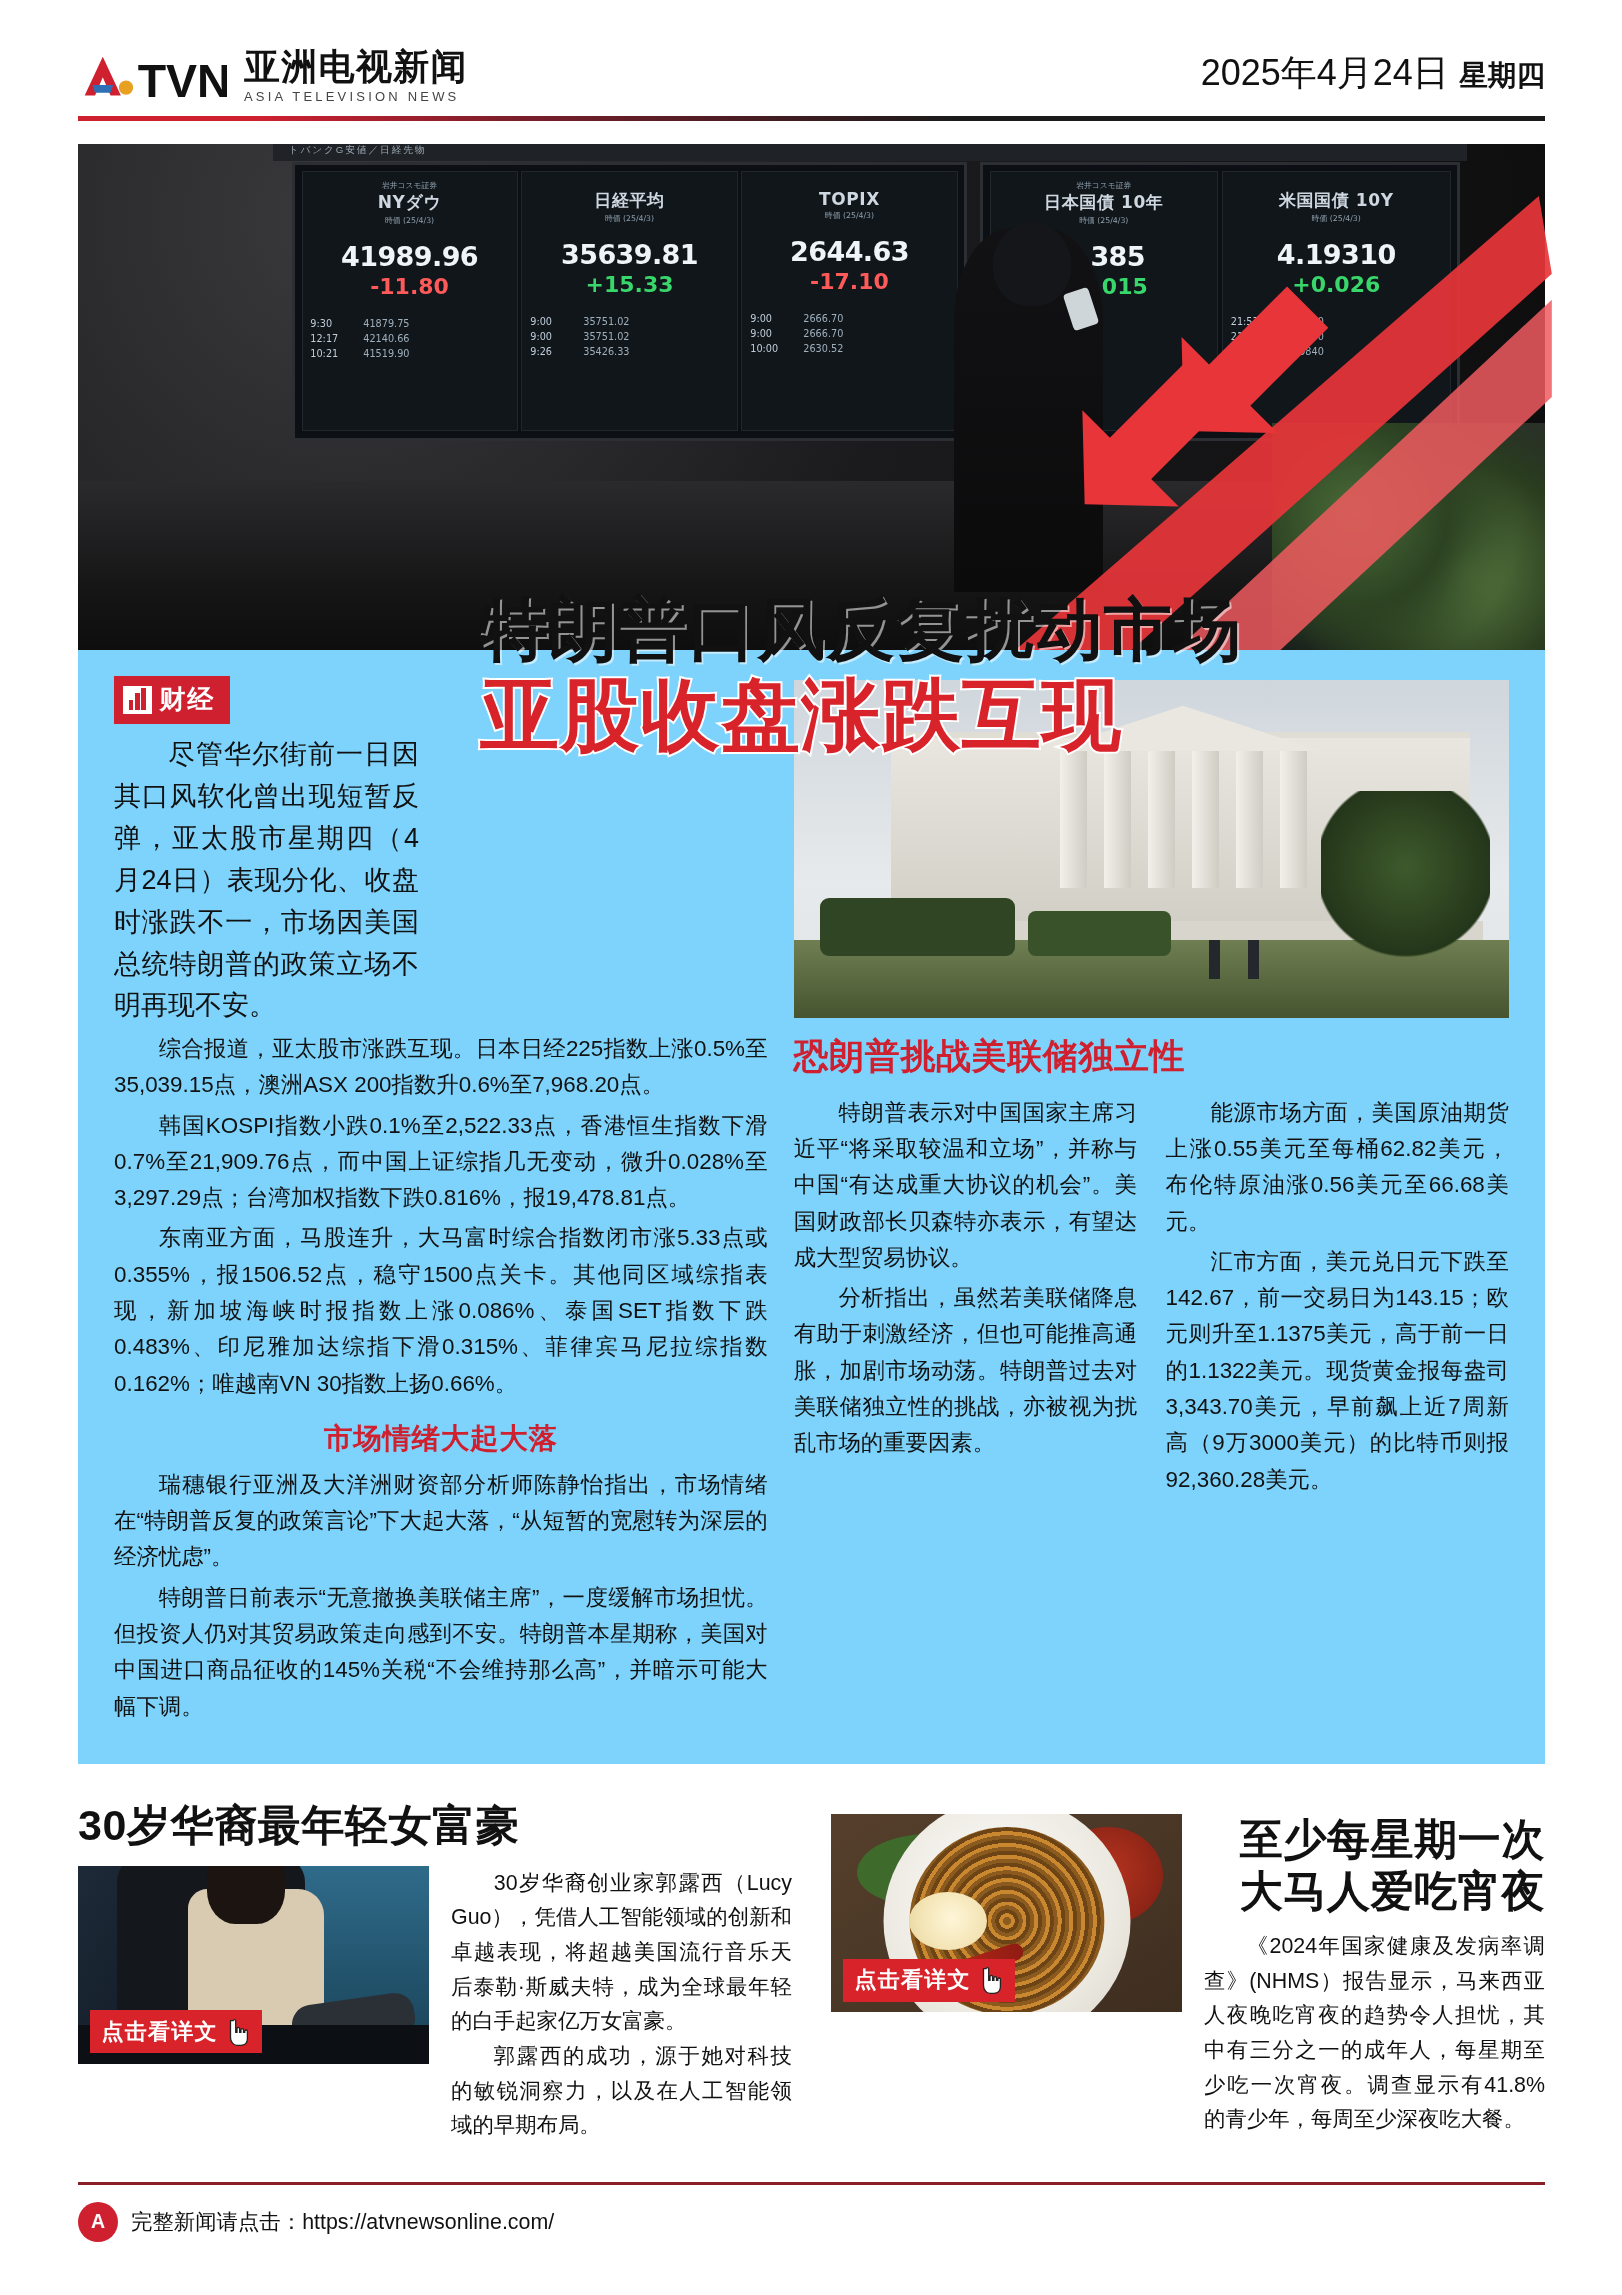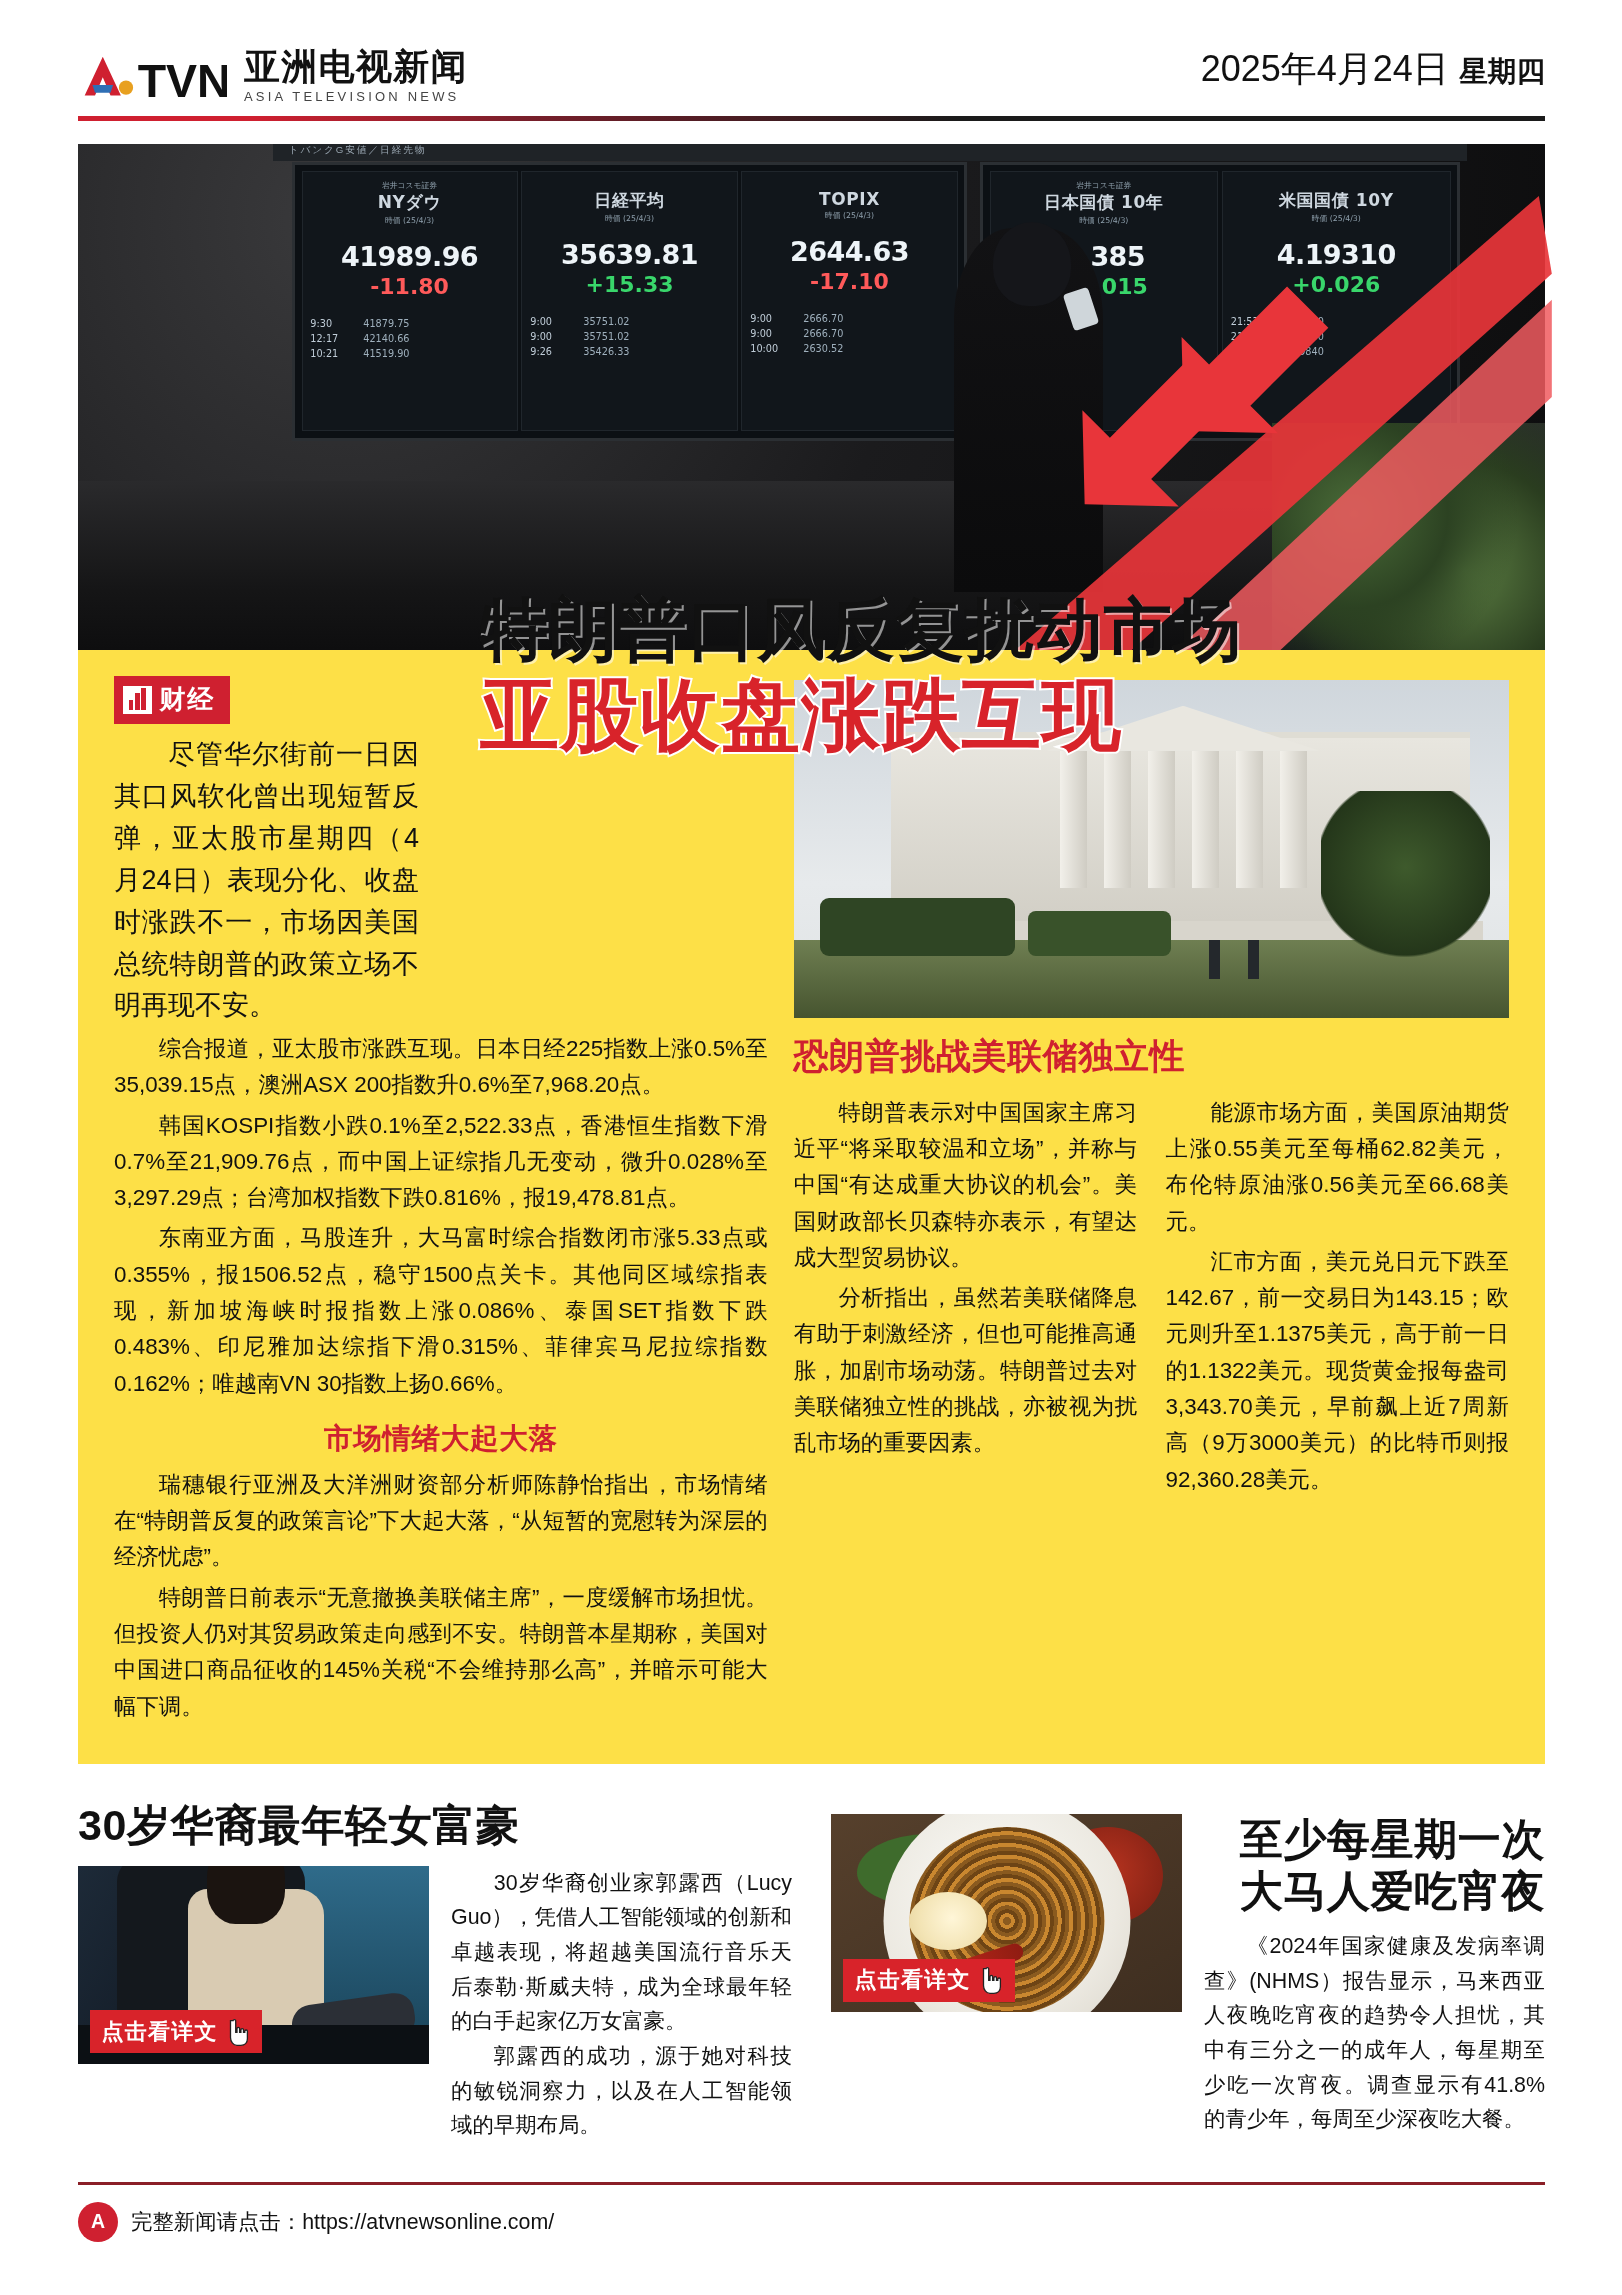--- a/index.html
+++ b/index.html
@@ -13,21 +13,21 @@
     width: 1623px;
     min-height: 2295px;
     background: #ffffff;
     padding: 0;
     position: relative;
   }
 
   
   .masthead {
     display: flex;
-    align-items: flex-start;
+    align-items: center;
     justify-content: space-between;
     padding: 45px 78px 0 78px;
   }
   .brand {
     display: flex;
     align-items: center;
     gap: 17px;
   }
   .brand-logo { display:block; }
   .brand-text-cn {
@@ -225,21 +225,21 @@
     -webkit-text-stroke: 3.9px #ffffff;
     paint-order: stroke fill;
     margin-top: 3.9px;
   }
 
   
   .hero-body {
     display: flex;
     gap: 26px;
     padding: 26px 36px 39px 36px;
-    background: #fde047;
+    background: #7dd3fc;
     position: relative;
   }
   .hero-col-left { width: 688px; }
   .hero-col-right { width: 753px; position: relative; }
 
   .cat-badge {
     display: inline-flex;
     align-items: center;
     gap: 7.8px;
     background: #cf2030;

